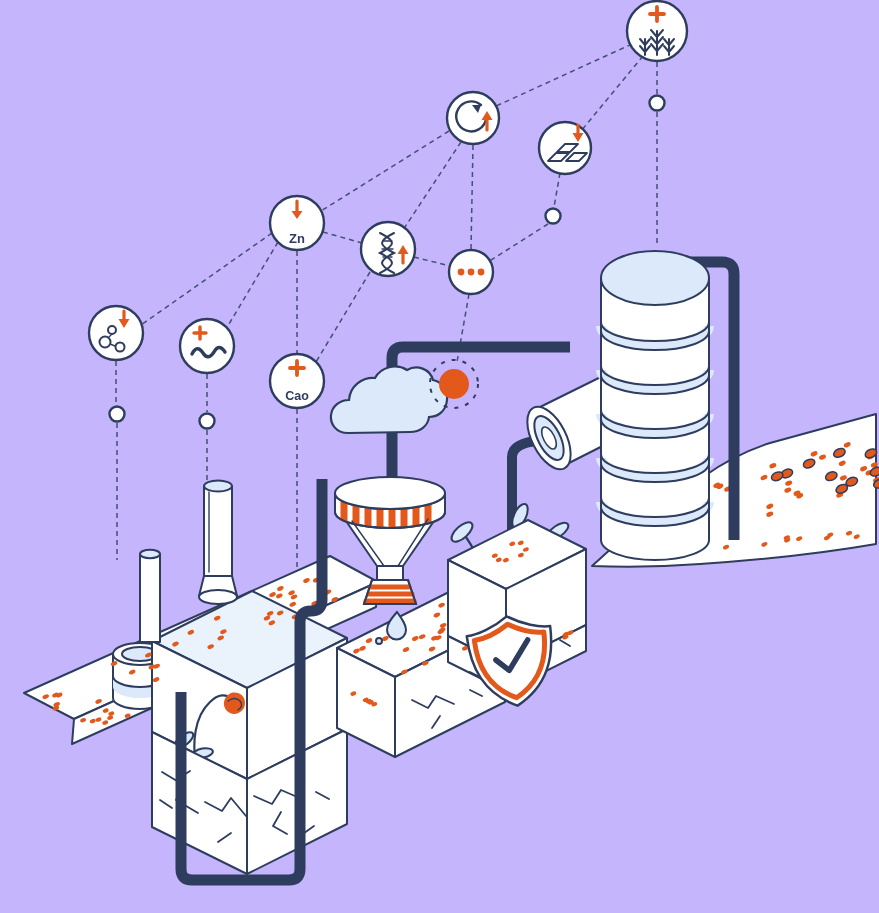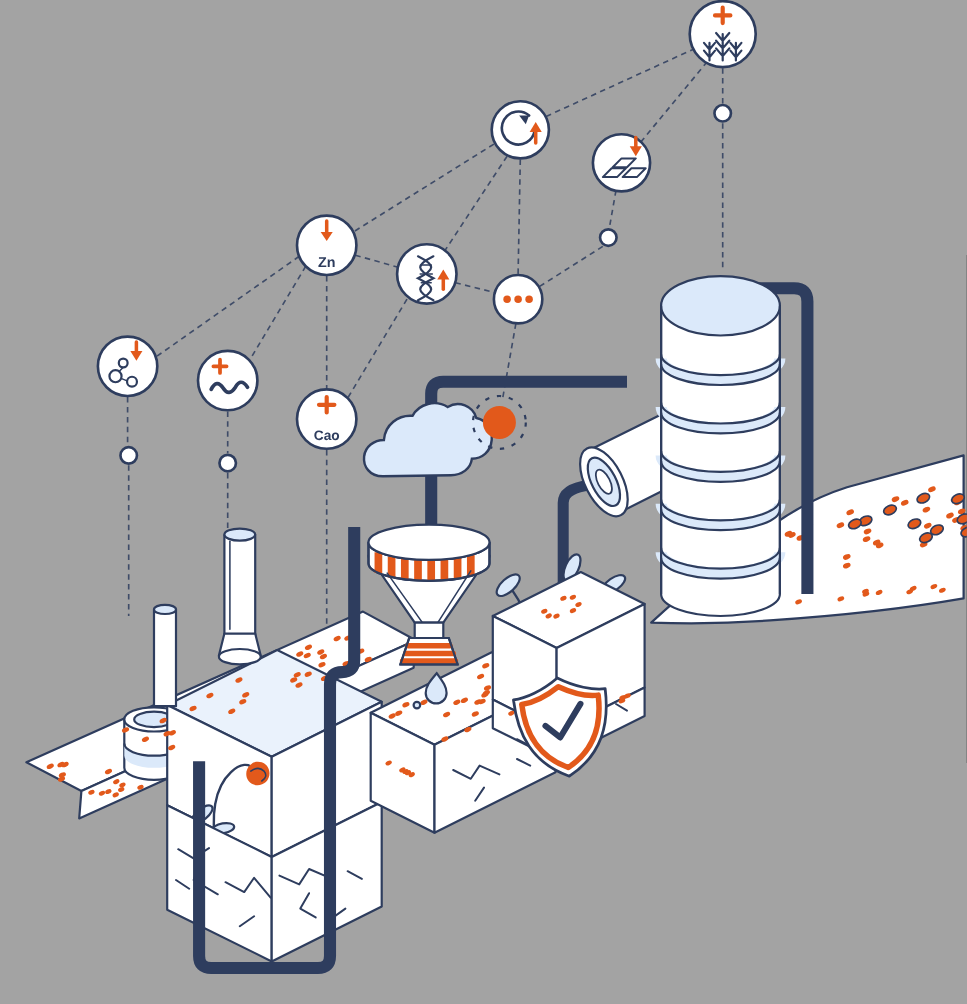--- a/index.html
+++ b/index.html
@@ -1,16 +1,16 @@
 <!DOCTYPE html>
 <html><head>
 <meta charset="utf-8">
 <style>
   html,body{margin:0;padding:0;background:#000;}
-  .stage{position:relative;width:879px;height:913px;background:#a3a3a3;overflow:hidden;}
+  .stage{position:relative;width:879px;height:913px;background:#c4b5fd;overflow:hidden;}
   svg{position:absolute;left:0;top:0;}
   text{font-family:"Liberation Sans",sans-serif;}
   .lbl{fill:#2e3d5e;font-weight:bold;font-size:13px;text-anchor:middle;}
   .lbl2{fill:#2e3d5e;font-weight:bold;font-size:12.5px;text-anchor:middle;}
   .w{fill:#ffffff;stroke:#2e3d5e;stroke-width:2;stroke-linejoin:round;}
   .tf{fill:#eaf2fc;stroke:#2e3d5e;stroke-width:2;stroke-linejoin:round;}
   .lb{fill:#dbe9fa;stroke:#2e3d5e;stroke-width:2;}
   .lbn{fill:#dbe9fa;stroke:none;}
   .outline{stroke:#2e3d5e;stroke-width:2.2;fill:none;stroke-linecap:round;stroke-linejoin:round;}
   .thin{stroke:#2e3d5e;stroke-width:1.4;fill:none;stroke-linecap:round;}

